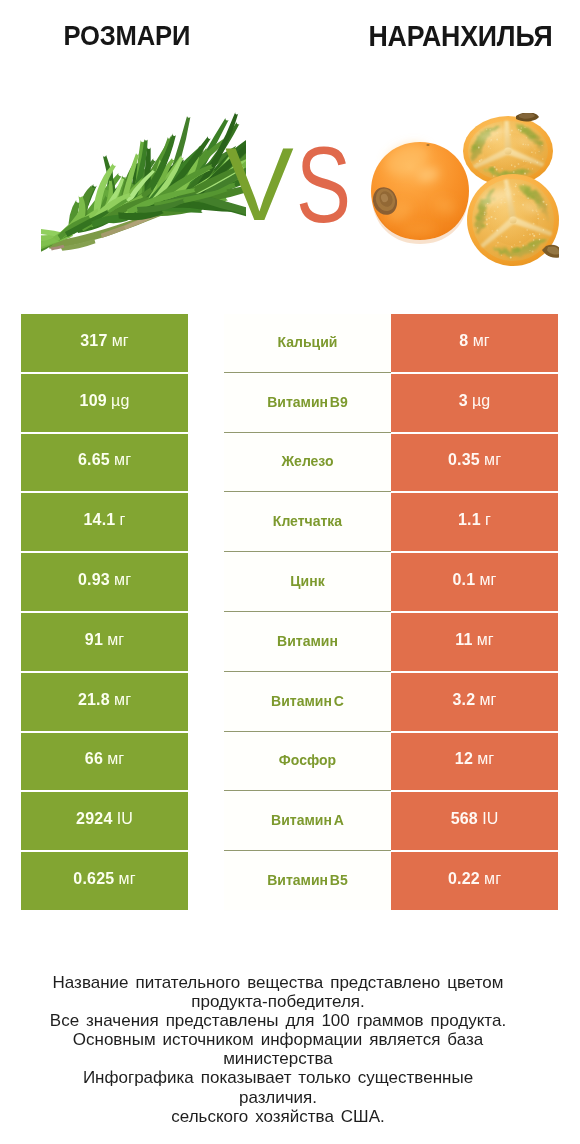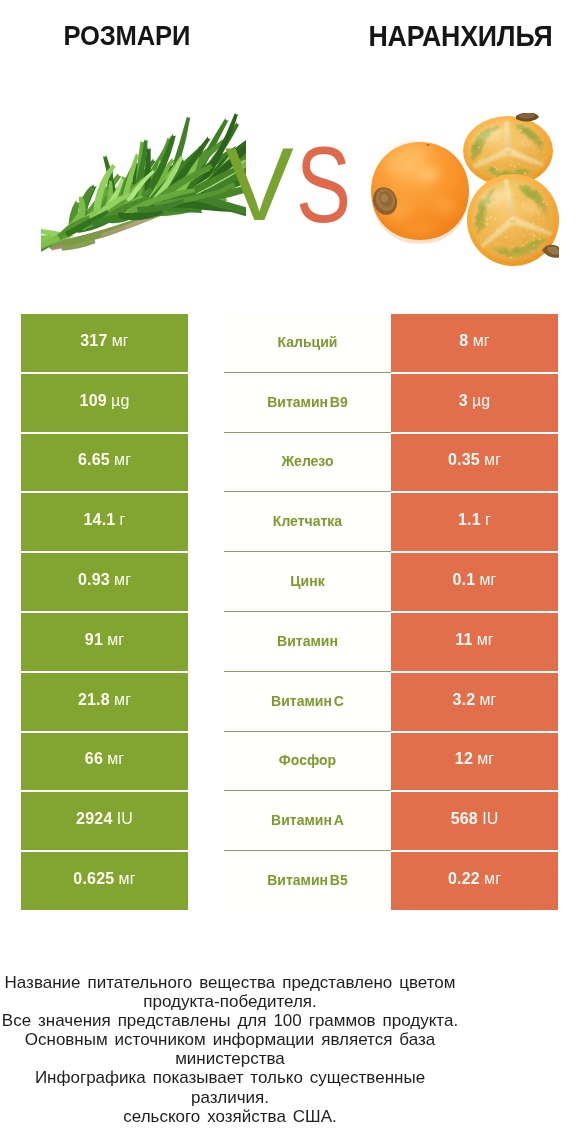--- a/index.html
+++ b/index.html
@@ -37,21 +37,21 @@
               position:relative;margin-left:36px;}
   .cell.mid::after{content:"";position:absolute;left:0;right:0;bottom:-1px;height:1px;
                    background:#92996f;}
   .row:last-child .cell.mid::after{display:none;}
   .cell.mid span{position:relative;top:-1px;display:inline-block;word-spacing:-2px;letter-spacing:0px;}
   .val {font-size:16px;font-weight:700;letter-spacing:0.2px;}
   .unit{font-size:16px;font-weight:400;margin-left:4.2px;letter-spacing:0.1px;}
 
   
   .caption{position:absolute;left:0;top:973px;width:460px;text-align:center;
-           font-size:17px;line-height:19.1px;color:#1e1e1e;word-spacing:2.2px;}
+           font-size:17px;line-height:19.1px;color:#1e1e1e;word-spacing:2.2px;padding-left:48px;}
 </style>
 </head>
 <body>
 
 <div class="page">
 
   <div class="title" id="title-left"><span>РОЗМАРИ</span></div>
   <div class="title" id="title-right"><span>НАРАНХИЛЬЯ</span></div>
 
   <div class="hero">

